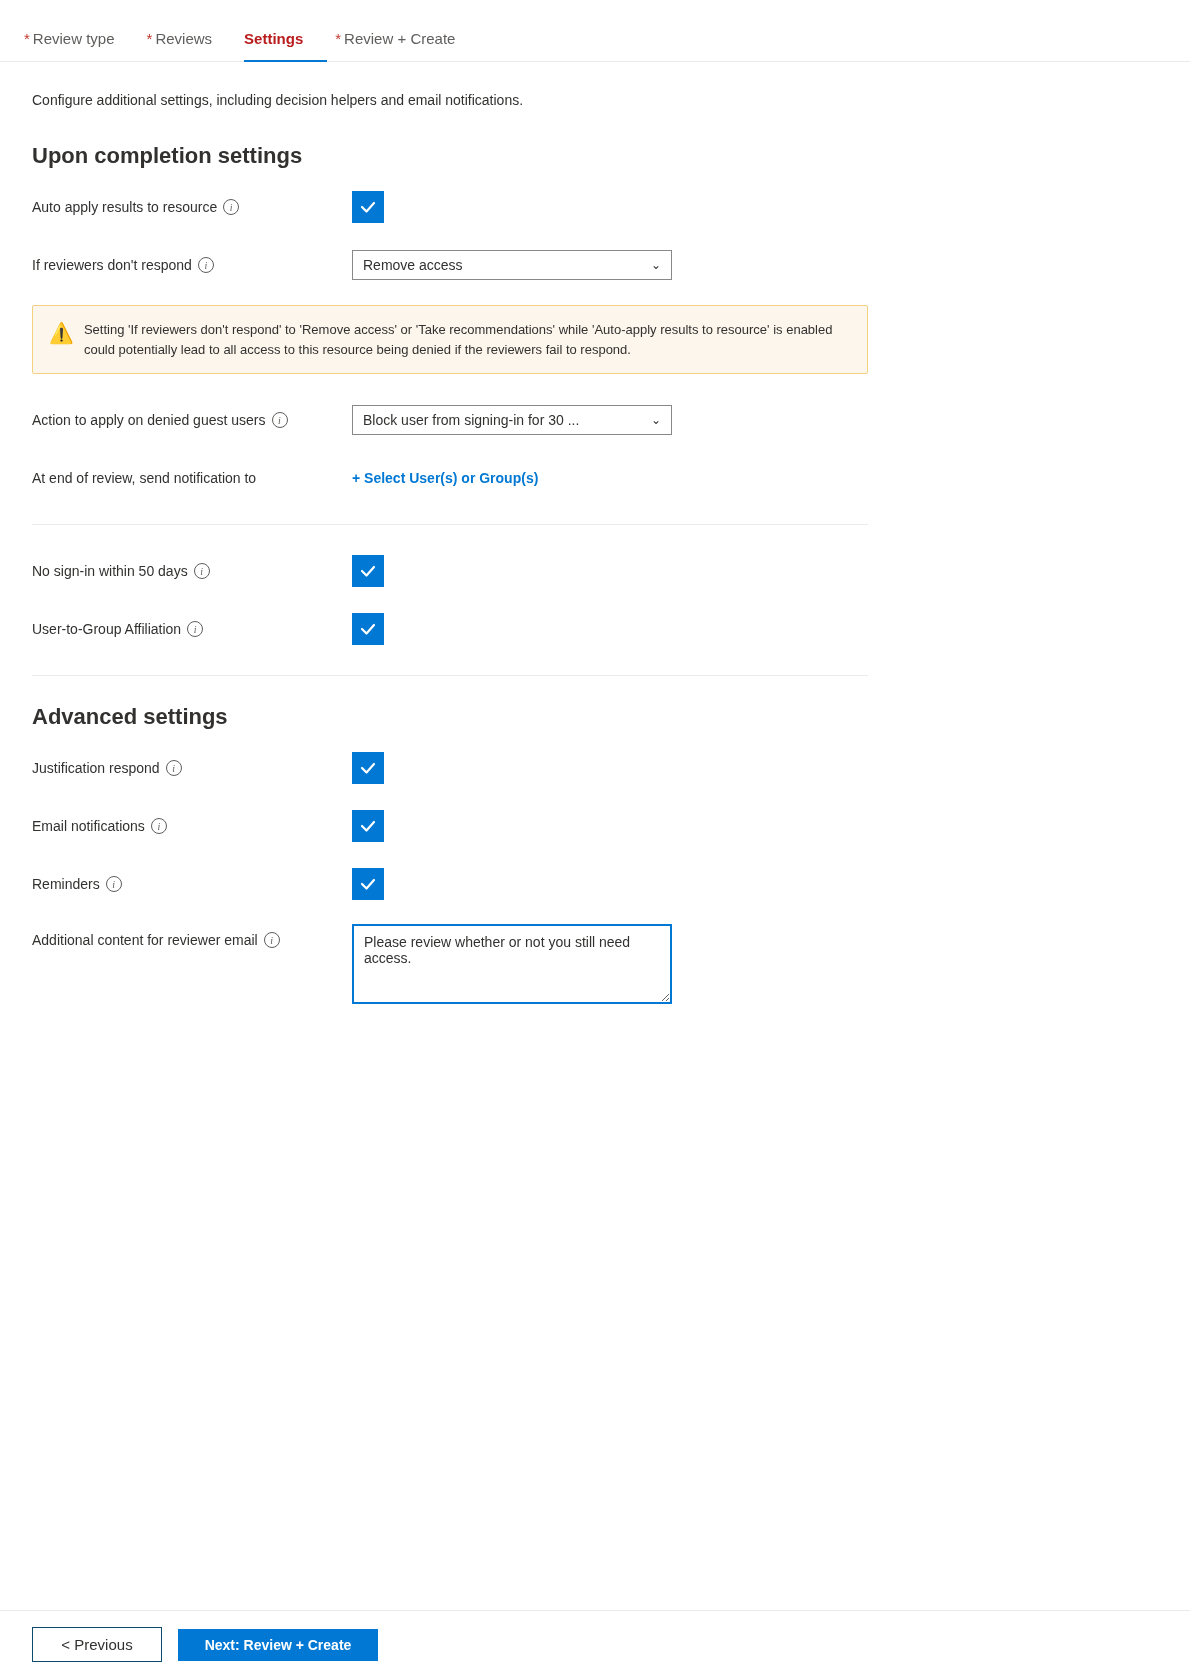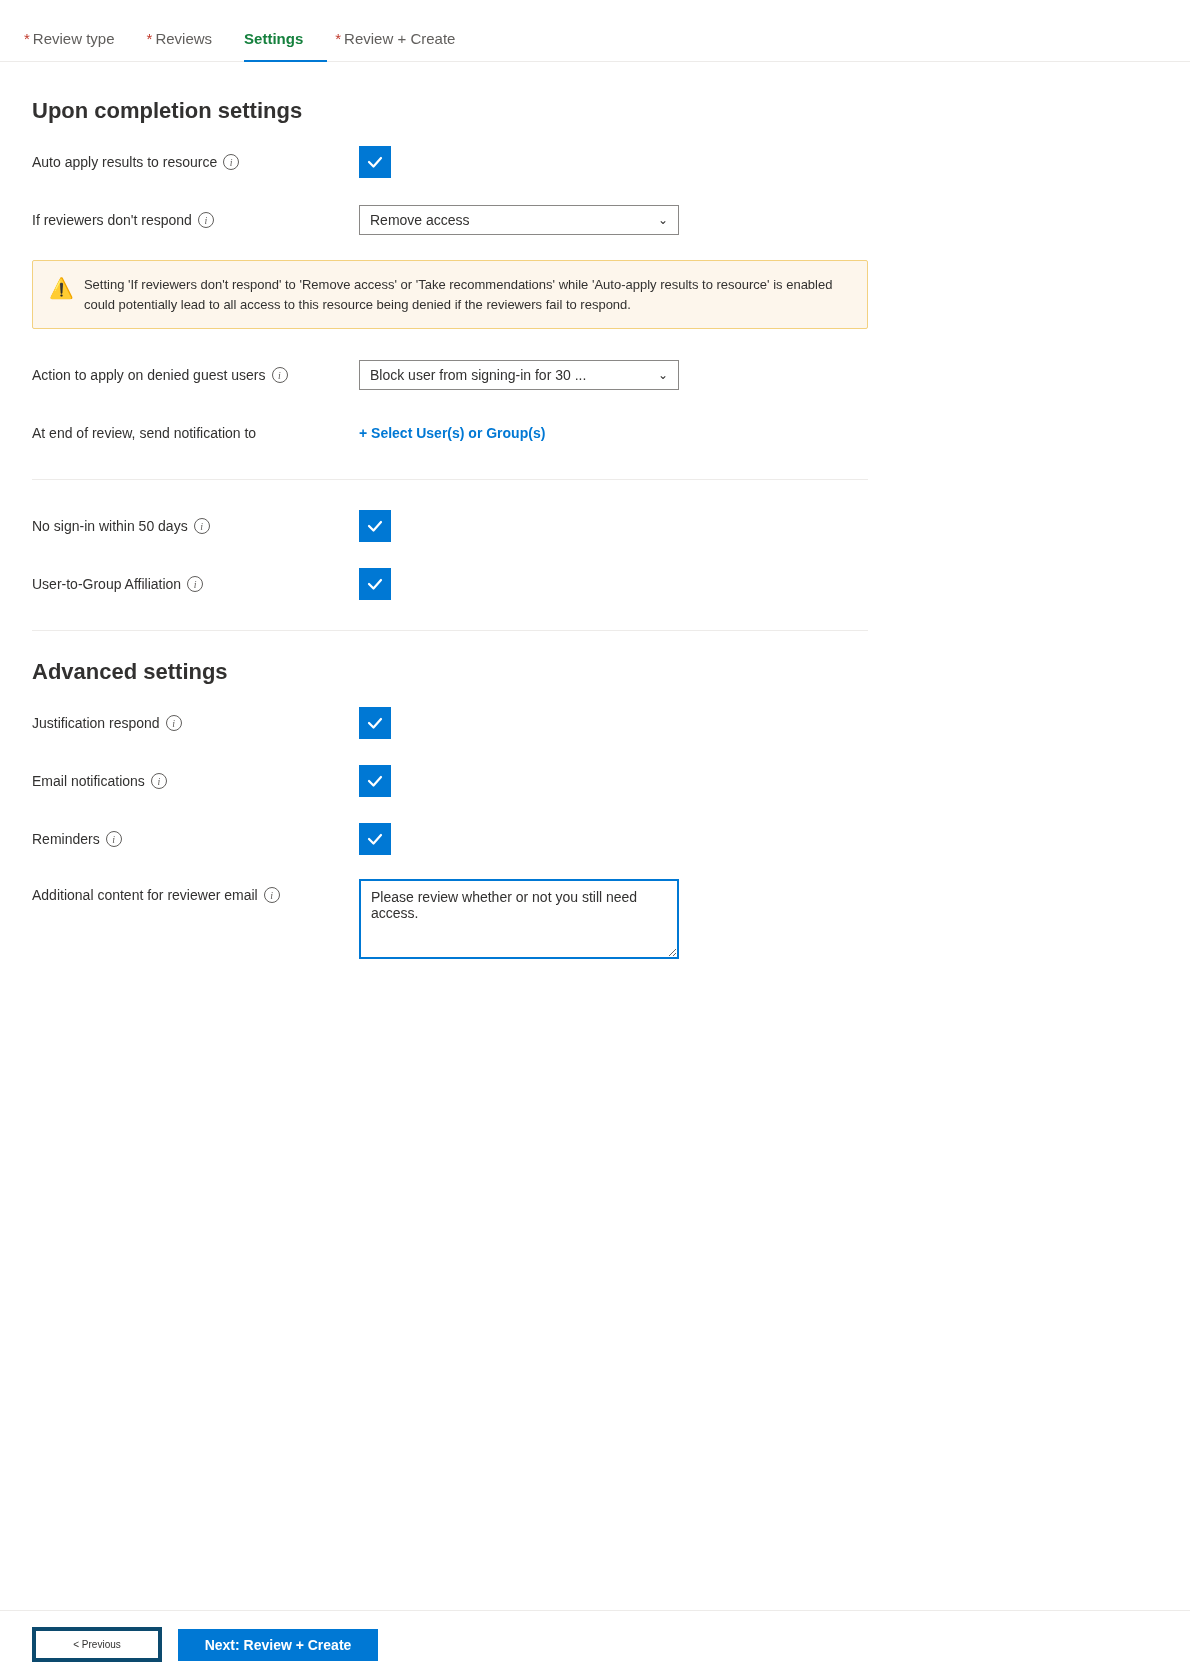--- a/index.html
+++ b/index.html
@@ -29,21 +29,21 @@
       cursor: pointer;
       position: relative;
       white-space: nowrap;
       margin-right: 8px;
     }
     .wizard-tab .req {
       color: #c0392b;
       margin-right: 3px;
     }
     .wizard-tab.active {
-      color: #15803d;
+      color: #b91c1c;
       font-weight: 600;
     }
     .wizard-tab.active::after {
       content: '';
       position: absolute;
       bottom: -1px;
       left: 0;
       right: 0;
       height: 2px;
       background: #0078d4;
@@ -70,21 +70,20 @@
       margin-bottom: 20px;
       margin-top: 8px;
     }
 
     
     .setting-row {
       display: flex;
       align-items: center;
       margin-bottom: 22px;
       min-height: 36px;
-      gap: 7px;
     }
     .setting-label {
       display: flex;
       align-items: center;
       min-width: 320px;
       max-width: 320px;
       font-size: 14px;
       color: #323130;
       gap: 6px;
     }
@@ -201,23 +200,23 @@
       right: 0;
       background: #fff;
       border-top: 1px solid #edebe9;
       padding: 16px 32px;
       display: flex;
       align-items: center;
       gap: 16px;
     }
     .btn-prev {
       padding: 8px 24px;
-      border: 4px solid #0c4a6e;
+      border: 1px solid #0c4a6e;
       background: #fff;
-      font-size: 10px;
+      font-size: 15px;
       color: #323130;
       cursor: pointer;
       min-width: 130px;
       font-family: 'Segoe UI', Arial, sans-serif;
     }
     .btn-next {
       padding: 8px 24px;
       border: none;
       background: #0078d4;
       color: #fff;
@@ -249,20 +248,21 @@
     <span>Settings</span>
   </div>
   <div class="wizard-tab">
     <span class="req">*</span>
     <span>Review + Create</span>
   </div>
 </div>
 
 <div class="page-content">
 
+  <p class="page-description">Configure additional settings, including decision helpers and email notifications.</p>
 
   <div>
     <div class="section-header">Upon completion settings</div>
 
     <div class="setting-row">
       <div class="setting-label">
         <span>Auto apply results to resource</span>
         <span class="info-icon">i</span>
       </div>
       <div class="setting-control">

